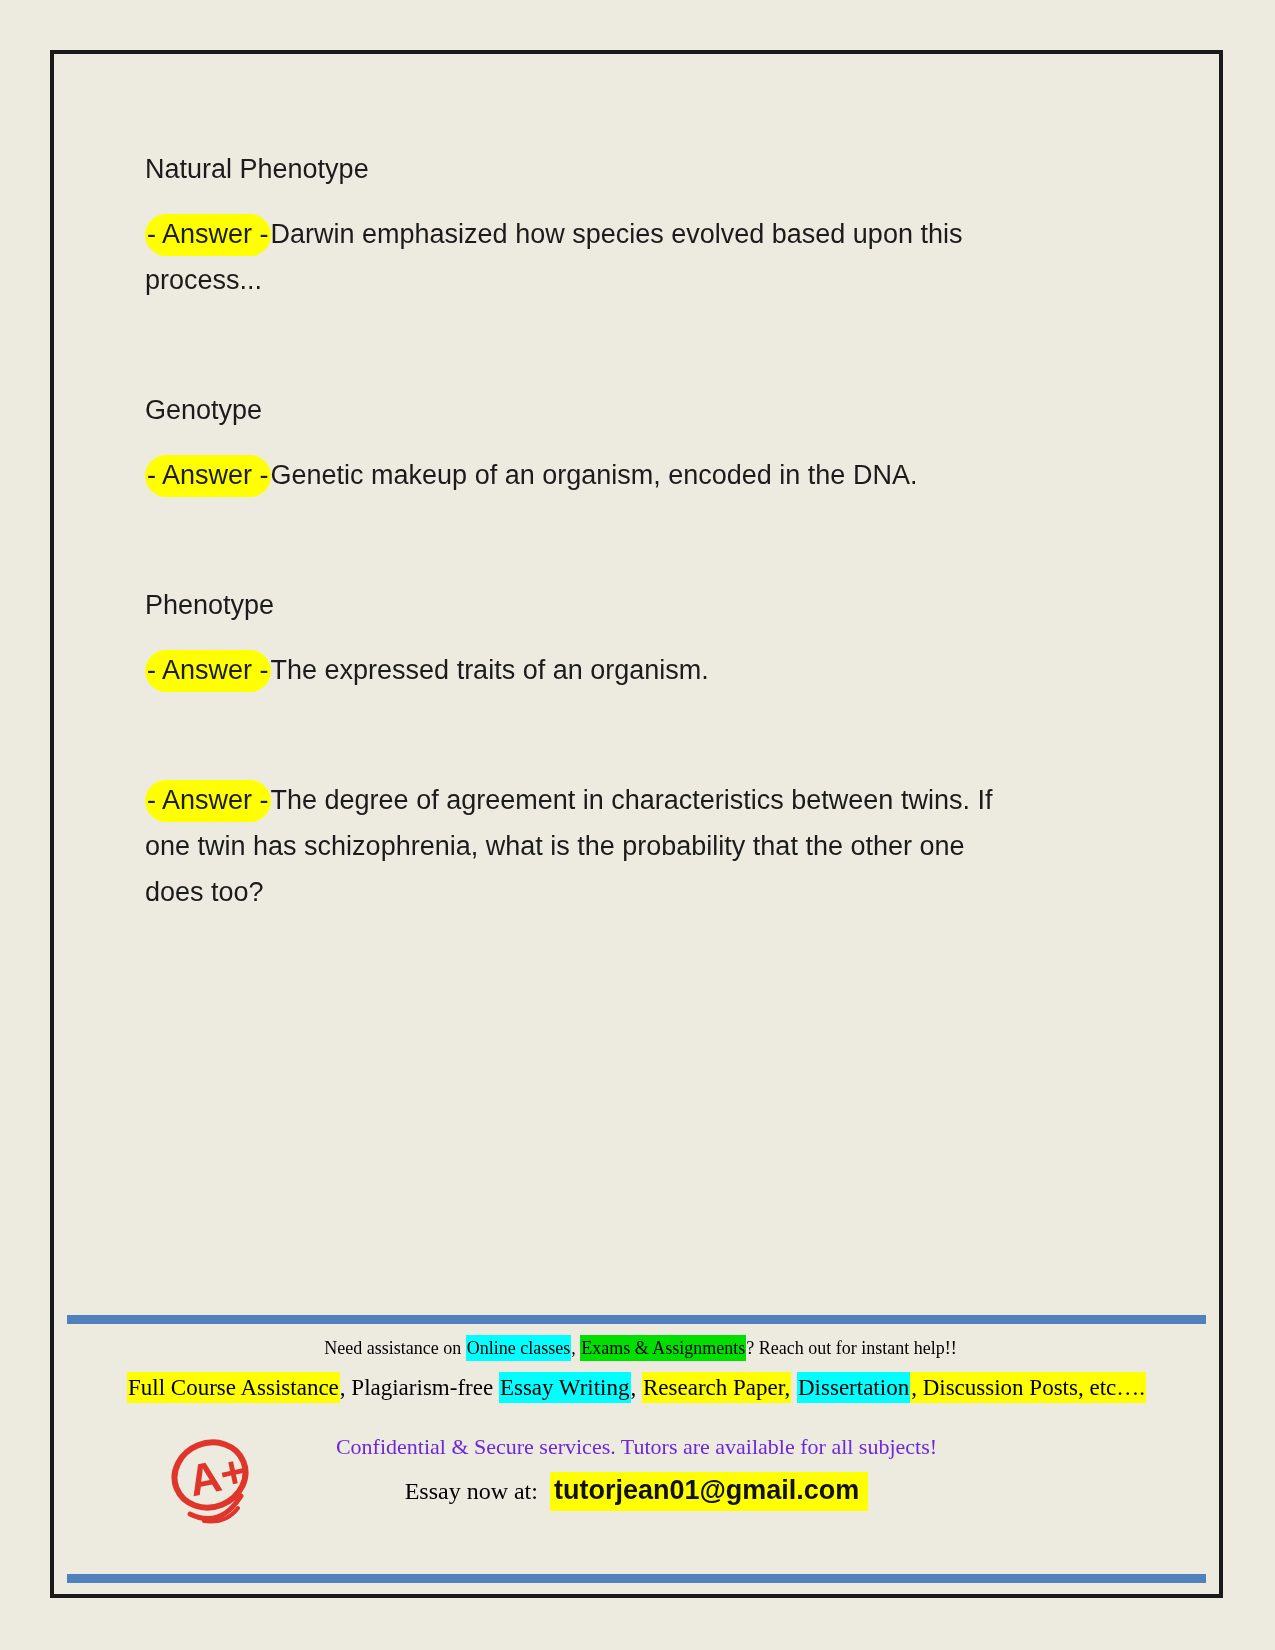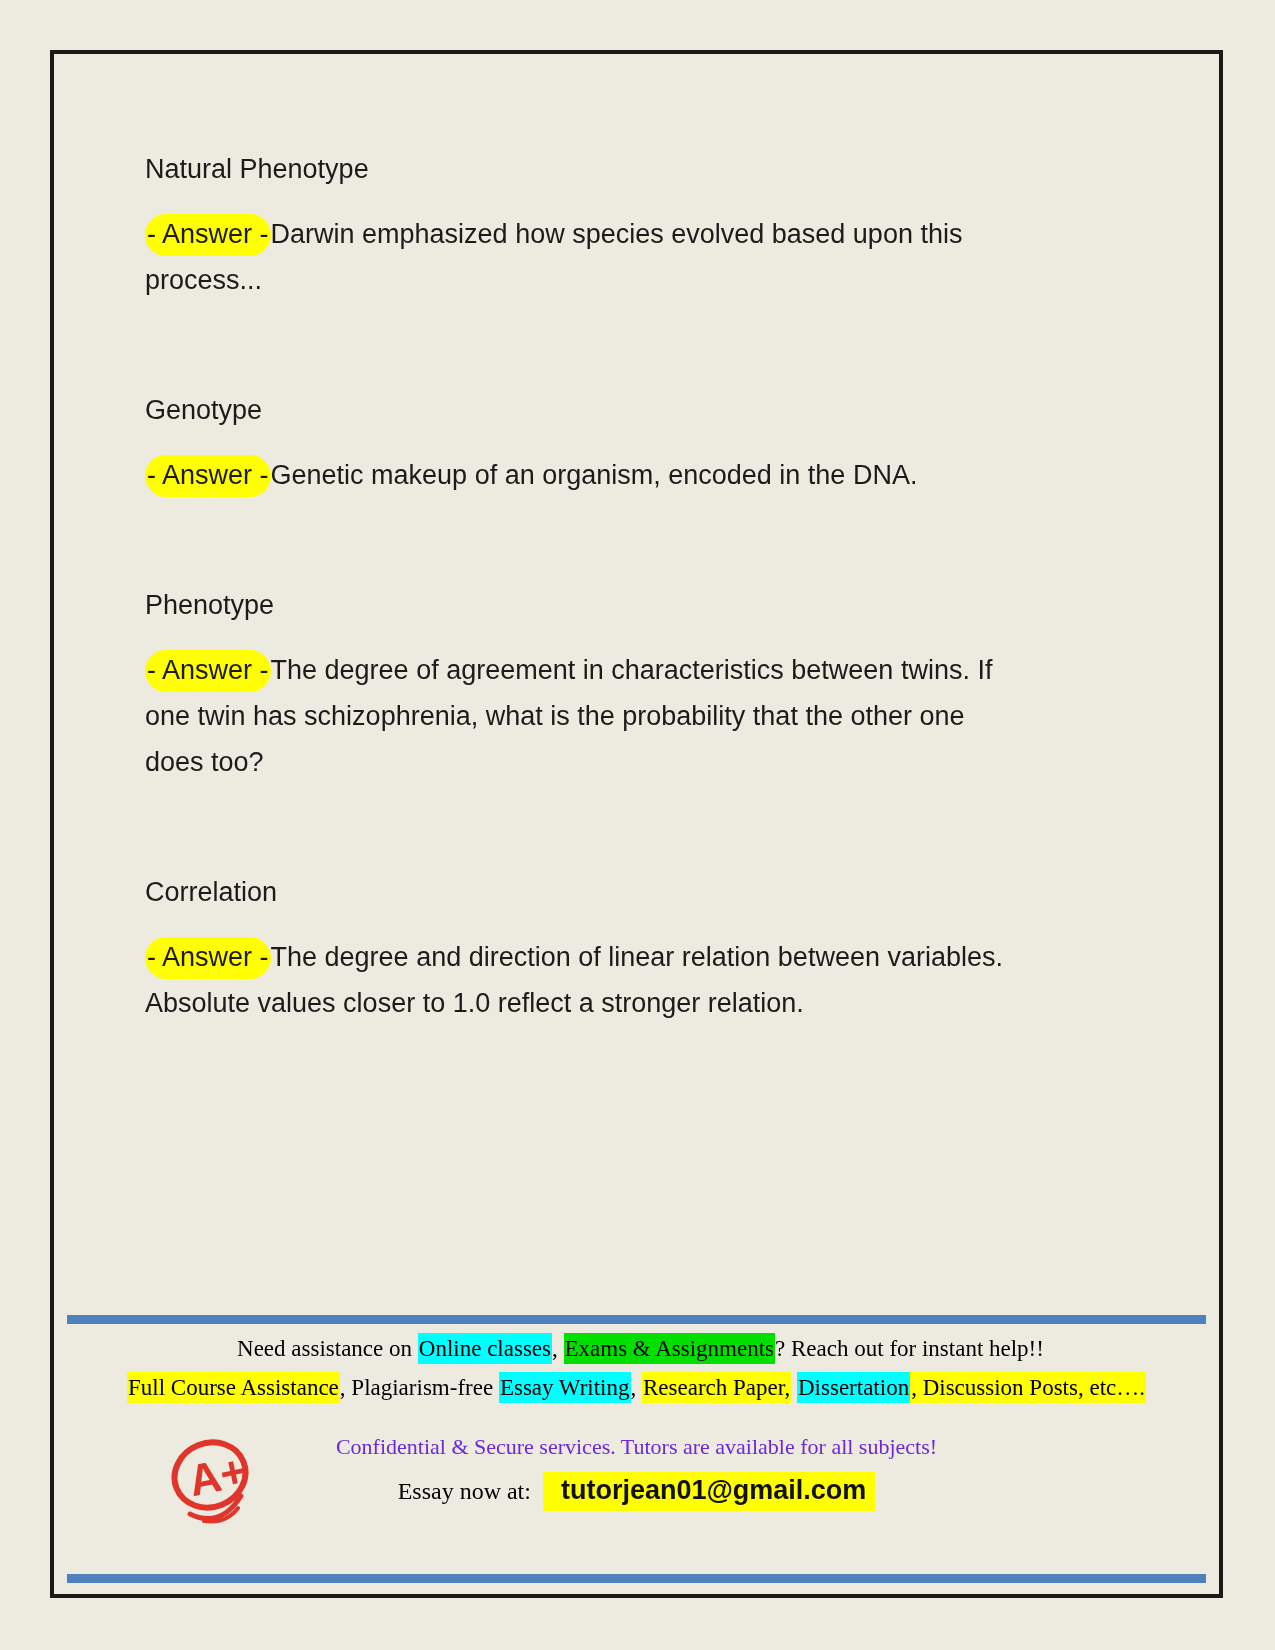--- a/index.html
+++ b/index.html
@@ -64,21 +64,21 @@
     margin:0 13px;
     background:var(--divider-blue);
   }
   .footer-line{
     font-family:"Liberation Serif","DejaVu Serif",serif;
     text-align:center;
     color:#000;
   }
   .f-line1{
     margin-top:9px;
-    font-size:23px;
+    font-size:18px;
     line-height:31px;
     padding-left:8px;
   }
   .f-line2{
     margin-top:8px;
     font-size:23px;
     line-height:32px;
   }
   .f-line1 .hl,.f-line2 .hl{padding:3px 1px;}
   .f-bottom{
@@ -102,21 +102,21 @@
     color:#6d28d9;
   }
   .email-line{
     margin-top:10px;
     font-size:24px;
     color:#000;
   }
   .email-address{
     display:inline-block;
     margin-left:12px;
-    padding:3px 9px 5px 18px;
+    padding:3px 9px 5px 4px;
     background:var(--hl-yellow);
     font-family:"Liberation Sans","DejaVu Sans",sans-serif;
     font-weight:bold;
     font-size:27px;
     color:#111;
   }
   .divider-bottom{margin-top:30px;}
 </style>
 </head>
 <body>
@@ -128,30 +128,26 @@
         <div class="term">Natural Phenotype</div>
         <div class="definition"><span class="hl hl-yellow answer-label">- Answer -</span><span class="definition-text">Darwin emphasized how species evolved based upon this
 process...</span></div>
       </section>
       <section class="card">
         <div class="term">Genotype</div>
         <div class="definition"><span class="hl hl-yellow answer-label">- Answer -</span><span class="definition-text">Genetic makeup of an organism, encoded in the DNA.</span></div>
       </section>
       <section class="card">
         <div class="term">Phenotype</div>
+        <div class="definition"><span class="hl hl-yellow answer-label">- Answer -</span><span class="definition-text">The expressed traits of an organism.</span></div>
       </section>
       <section class="card">
         <div class="definition"><span class="hl hl-yellow answer-label">- Answer -</span><span class="definition-text">The degree of agreement in characteristics between twins. If
 one twin has schizophrenia, what is the probability that the other one
 does too?</span></div>
-      </section>
-      <section class="card">
-        <div class="term">Correlation</div>
-        <div class="definition"><span class="hl hl-yellow answer-label">- Answer -</span><span class="definition-text">The degree and direction of linear relation between variables.
-Absolute values closer to 1.0 reflect a stronger relation.</span></div>
       </section>
     </div>
 
   <div class="footer">
     <div class="divider"></div>
 
     <div class="footer-line f-line1"><span>Need assistance on </span><span class="hl hl-cyan">Online classes</span><span>, </span><span class="hl hl-green">Exams &amp; Assignments</span><span>? Reach out for instant help!!</span></div>
 
     <div class="footer-line f-line2"><span class="hl hl-yellow">Full Course Assistance</span><span>, Plagiarism-free </span><span class="hl hl-cyan">Essay Writing</span><span>, </span><span class="hl hl-yellow">Research Paper,</span><span> </span><span class="hl hl-cyan">Dissertation</span><span class="hl hl-yellow">, Discussion Posts, etc….</span></div>
 

